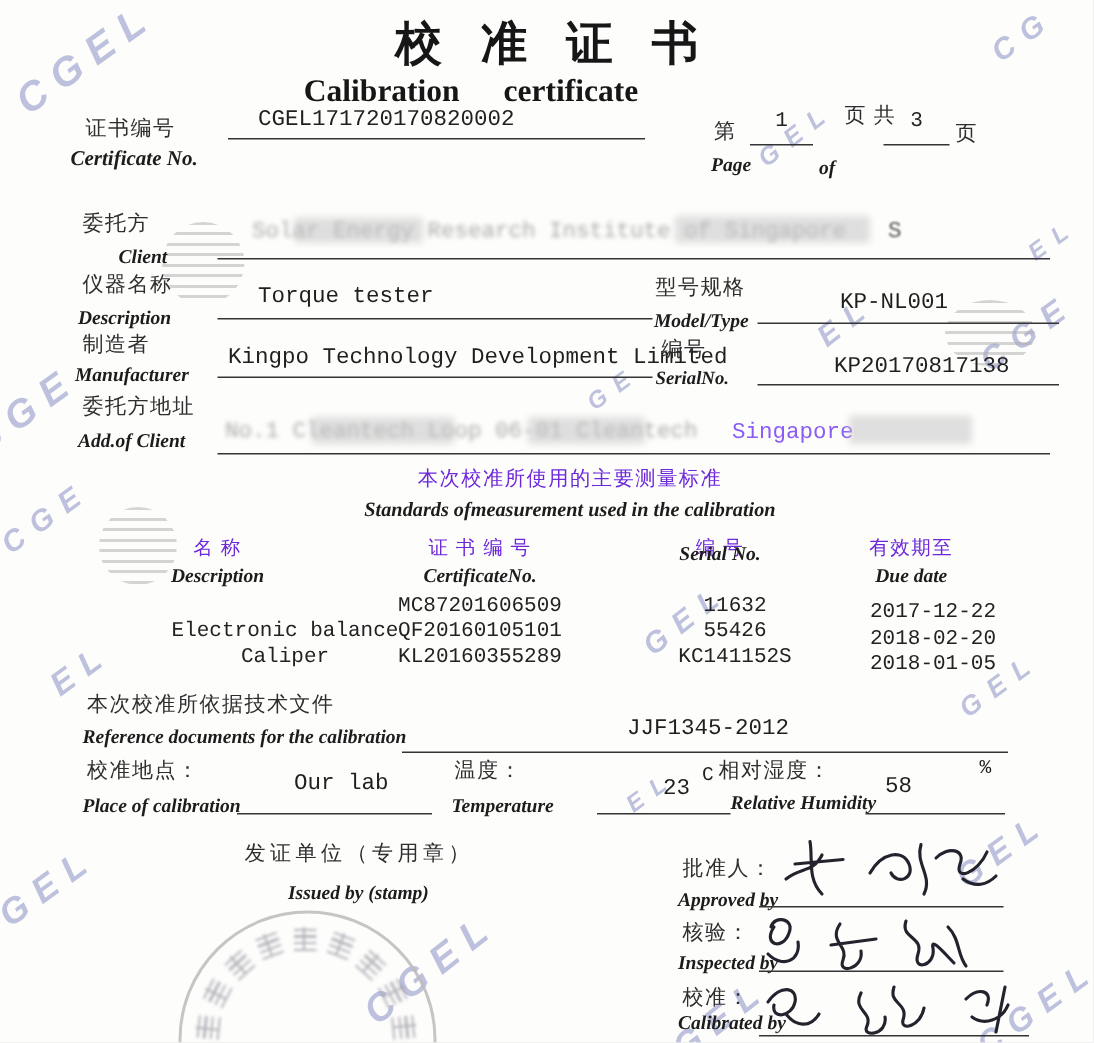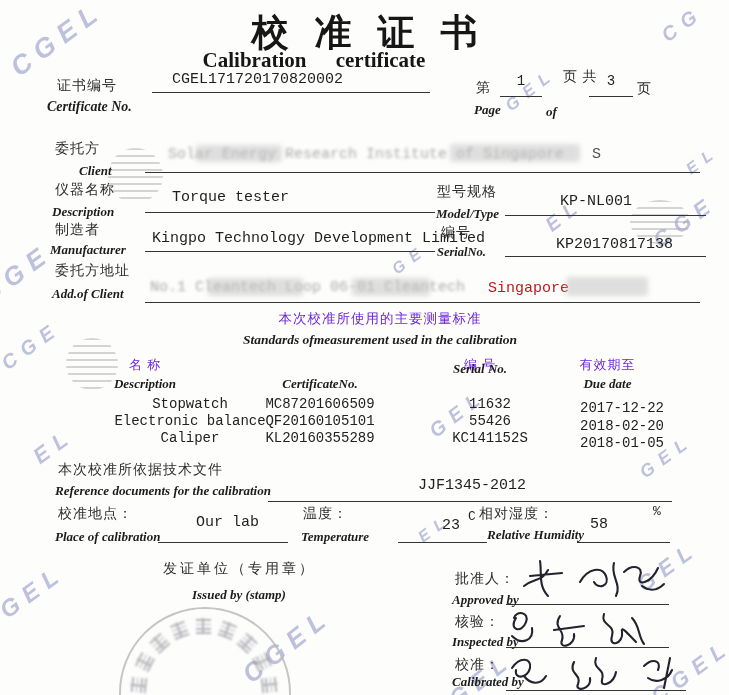--- a/index.html
+++ b/index.html
@@ -11,21 +11,21 @@
   
   .abs{position:absolute;white-space:nowrap;}
   .cn{font-size:14px;color:#2e2e2e;letter-spacing:1px;}
   .cns{font-size:13px;color:#6d28d9;letter-spacing:1px;}
   .en{font-style:italic;font-weight:bold;font-size:13px;color:#1c1c1c;}
   .val{font-family:"Liberation Mono", monospace;font-size:15px;color:#1f1f1f;}
   .vals{font-family:"Liberation Mono", monospace;font-size:14px;color:#222;}
   .ctr{text-align:center;}
   .uline{position:absolute;height:0;border-bottom:1.6px solid #343434;}
   
-  .title-cn{font-size:37px;font-weight:bold;letter-spacing:26px;color:#161616;}
+  .title-cn{font-size:31px;font-weight:bold;letter-spacing:26px;color:#161616;}
   .title-en{font-size:21px;font-weight:bold;word-spacing:24px;color:#161616;}
   
   .wm{
     position:absolute;font-family:"Liberation Sans", sans-serif;
     font-style:italic;font-weight:bold;color:rgba(151,157,201,0.62);
     letter-spacing:8px;transform-origin:0 50%;pointer-events:none;
   }
   .logo{
     position:absolute;border-radius:50%;
     background:repeating-linear-gradient(#adadae 0 2px, transparent 2px 7px);
@@ -121,38 +121,38 @@
   <div class="uline" style="left:145px;top:251px;width:290px;"></div>
 
   <span class="abs cn" style="left:441px;top:224px;">编号</span>
   <span class="abs en" style="left:437px;top:245px;font-size:12.5px;">SerialNo.</span>
   <span class="abs val" style="left:556px;top:236px;">KP20170817138</span>
   <div class="uline" style="left:505px;top:256px;width:201px;"></div>
 
   <span class="abs cn" style="left:55px;top:262px;">委托方地址</span>
   <span class="abs en" style="left:52px;top:286px;">Add.of Client</span>
   <span class="abs val blurtxt" style="left:150px;top:279px;">No.1 Cleantech Loop 06-01 Cleantech</span>
-  <span class="abs val" style="left:488px;top:280px;color:#b91c1c;">Singapore</span>
+  <span class="abs val" style="left:488px;top:280px;color:#8b5cf6;">Singapore</span>
   <div class="smudge" style="left:208px;top:278px;width:95px;height:18px;"></div>
   <div class="smudge" style="left:352px;top:278px;width:78px;height:18px;"></div>
   <div class="smudge" style="left:566px;top:277px;width:82px;height:19px;"></div>
   <div class="uline" style="left:145px;top:302px;width:555px;"></div>
 
   <div class="abs cns ctr" style="left:180px;top:310px;width:400px;font-size:13.5px;">本次校准所使用的主要测量标准</div>
   <div class="abs en ctr" style="left:180px;top:332px;width:400px;font-size:13.5px;">Standards ofmeasurement used in the calibration</div>
 
   <div class="abs cns ctr" style="left:85px;top:356px;width:120px;">名  称</div>
   <div class="abs en ctr" style="left:85px;top:376px;width:120px;">Description</div>
+  <div class="abs cns ctr" style="left:250px;top:356px;width:140px;">证 书 编 号</div>
   <div class="abs en ctr" style="left:250px;top:376px;width:140px;">CertificateNo.</div>
   <div class="abs cns ctr" style="left:420px;top:356px;width:120px;">编   号</div>
   <div class="abs en ctr" style="left:420px;top:361px;width:120px;">Serial  No.</div>
   <div class="abs cns ctr" style="left:545px;top:356px;width:125px;">有效期至</div>
   <div class="abs en ctr" style="left:545px;top:376px;width:125px;">Due date</div>
 
-  <div class="abs vals ctr" style="left:90px;top:396px;width:200px;">Stopwatch</div>
   <div class="abs vals ctr" style="left:240px;top:396px;width:160px;">MC87201606509</div>
   <div class="abs vals ctr" style="left:430px;top:396px;width:120px;">11632</div>
   <div class="abs vals ctr" style="left:558px;top:400px;width:128px;">2017-12-22</div>
 
   <div class="abs vals ctr" style="left:90px;top:413px;width:200px;">Electronic balance</div>
   <div class="abs vals ctr" style="left:240px;top:413px;width:160px;">QF20160105101</div>
   <div class="abs vals ctr" style="left:430px;top:413px;width:120px;">55426</div>
   <div class="abs vals ctr" style="left:558px;top:418px;width:128px;">2018-02-20</div>
 
   <div class="abs vals ctr" style="left:90px;top:430px;width:200px;">Caliper</div>

